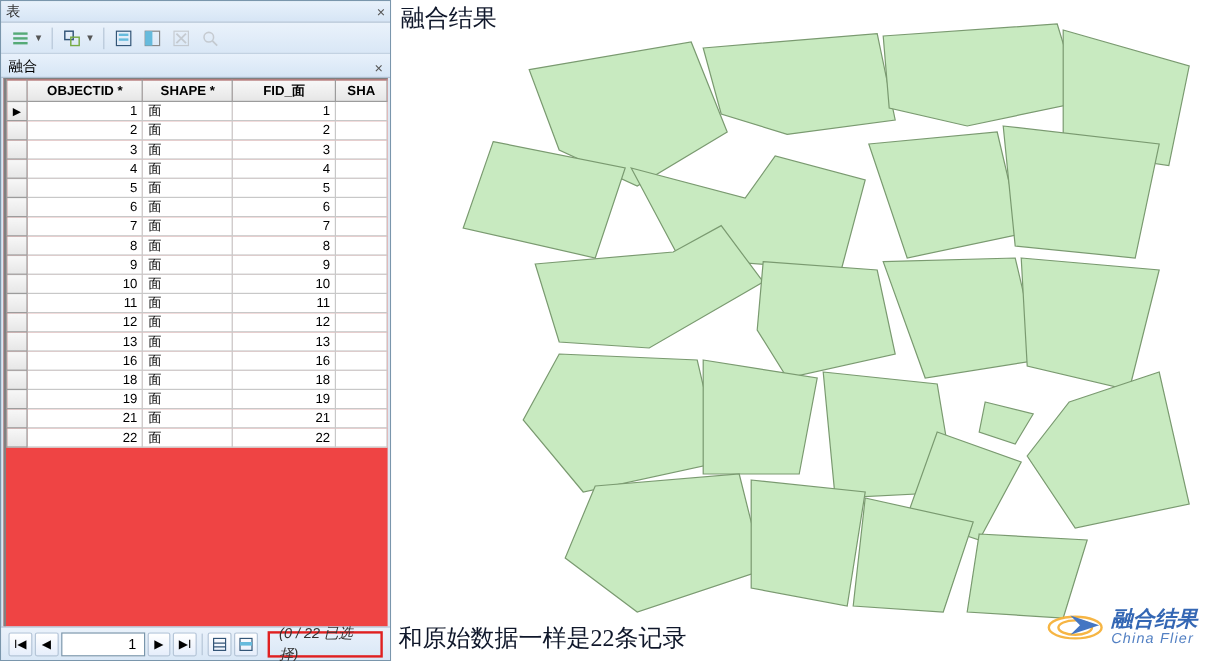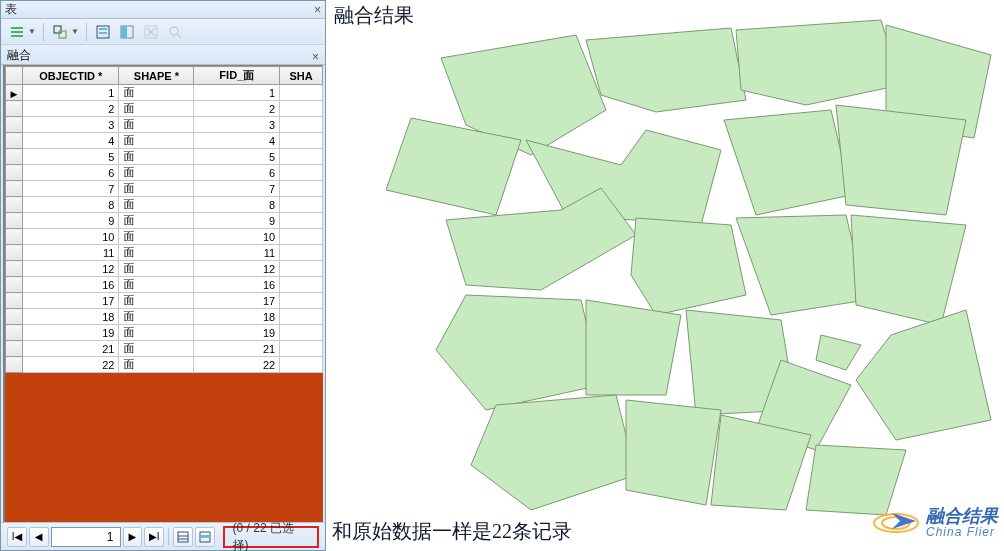--- a/index.html
+++ b/index.html
@@ -14,33 +14,33 @@
   .close-x { font-family: Arial; font-size: 12px; color: #555; cursor: pointer; }
 
   .toolbar { height: 26px; display: flex; align-items: center; gap: 4px; padding: 2px 6px; background: linear-gradient(#eaf2fb,#d9e7f6); border-bottom: 1px solid #c3d2e2; }
   .tb-btn { width: 20px; height: 20px; display: inline-flex; align-items: center; justify-content: center; border: 1px solid transparent; border-radius: 2px; }
   .tb-sep { width: 1px; height: 18px; background: #b6c6d8; margin: 0 2px; }
   .dd { width: 10px; height: 20px; display: inline-flex; align-items: center; justify-content: center; font-size: 8px; color: #555; margin-left: -4px; }
 
   .layer-bar { height: 20px; display: flex; align-items: flex-end; background: linear-gradient(#e8f1fb,#d6e5f5); border-bottom: 1px solid #aebfd1; padding: 0 6px; font-size: 12px; }
   .layer-bar .spacer { flex: 1; }
 
-  .table-wrap { flex: 1; overflow: auto; background: #c2410c; border-top: 1px solid #808080; border-left: 2px solid #808080; margin: 0 2px 0 2px; }
+  .table-wrap { flex: 1; overflow: auto; background: #ef4444; border-top: 1px solid #808080; border-left: 2px solid #808080; margin: 0 2px 0 2px; }
   table.attr { border-collapse: collapse; width: 100%; font-size: 11px; }
   table.attr th { background: linear-gradient(#f7f7f7,#e6e6e6); border: 1px solid #9c9c9c; padding: 1px 4px; white-space: nowrap; font-weight: bold; height: 18px; }
   table.attr td { border: 1px solid #c8c8c8; padding: 0 4px; height: 14px; background: #fff; }
   table.attr td.rowhandle { width: 14px; background: linear-gradient(#f7f7f7,#e6e6e6); border: 1px solid #9c9c9c; }
   table.attr th.rowhandle { width: 14px; }
   table.attr td.num { text-align: right; }
   .row-pointer { font-size: 9px; color: #000; display: inline-block; width: 100%; text-align: center; }
 
   .nav-bar { height: 28px; border-top: 1px solid #b6c6d8; background: linear-gradient(#eaf2fb,#d9e7f6); display: flex; align-items: center; gap: 2px; padding: 2px 6px; position: relative; }
   .nb-btn { width: 20px; height: 20px; border: 1px solid #b6c6d8; background: linear-gradient(#fff,#e6eefb); border-radius: 2px; font-family: Arial; font-size: 10px; display: inline-flex; align-items: center; justify-content: center; cursor: pointer; }
   .rec-input { width: 70px; height: 20px; border: 1px solid #7a96ac; text-align: right; padding: 0 6px; font-size: 12px; background: #fff; }
-  .sel-status { margin-left: 6px; font-size: 12px; color: #333; border: 2px solid #e02020; padding: 0 8px; height: 22px; display: inline-flex; align-items: center; }
+  .sel-status { margin-left: 6px; font-size: 12px; color: #333; border: 2px solid #e02020; padding: 0 8px; height: 22px; display: inline-flex; align-items: center; font-style: italic; }
 
   
   .right-panel { flex: 1; height: 551px; position: relative; background: #fff; }
   .annot { position: absolute; color: #0f172a; font-size: 20px; font-family: "SimSun","Microsoft YaHei"; font-weight: normal; }
   .annot-top { left: 8px; top: 2px; }
   .annot-bottom { left: 6px; bottom: 6px; margin-top: 34px; }
 
   .polysvg { position: absolute; left: 0; top: 0; width: 678px; height: 551px; }
   .poly { fill: #c8eac0; stroke: #7a9a70; stroke-width: 1; }
 
@@ -203,30 +203,30 @@
           </tr>
           <tr>
             <td class="rowhandle"></td>
             <td class="num">12</td>
             <td>面</td>
             <td class="num">12</td>
             <td></td>
           </tr>
           <tr>
             <td class="rowhandle"></td>
+            <td class="num">13</td>
+            <td>面</td>
+            <td class="num">13</td>
+            <td></td>
+          </tr>
+          <tr>
+            <td class="rowhandle"></td>
             <td class="num">16</td>
             <td>面</td>
             <td class="num">16</td>
-            <td></td>
-          </tr>
-          <tr>
-            <td class="rowhandle"></td>
-            <td class="num">17</td>
-            <td>面</td>
-            <td class="num">17</td>
             <td></td>
           </tr>
           <tr>
             <td class="rowhandle"></td>
             <td class="num">18</td>
             <td>面</td>
             <td class="num">18</td>
             <td></td>
           </tr>
           <tr>

